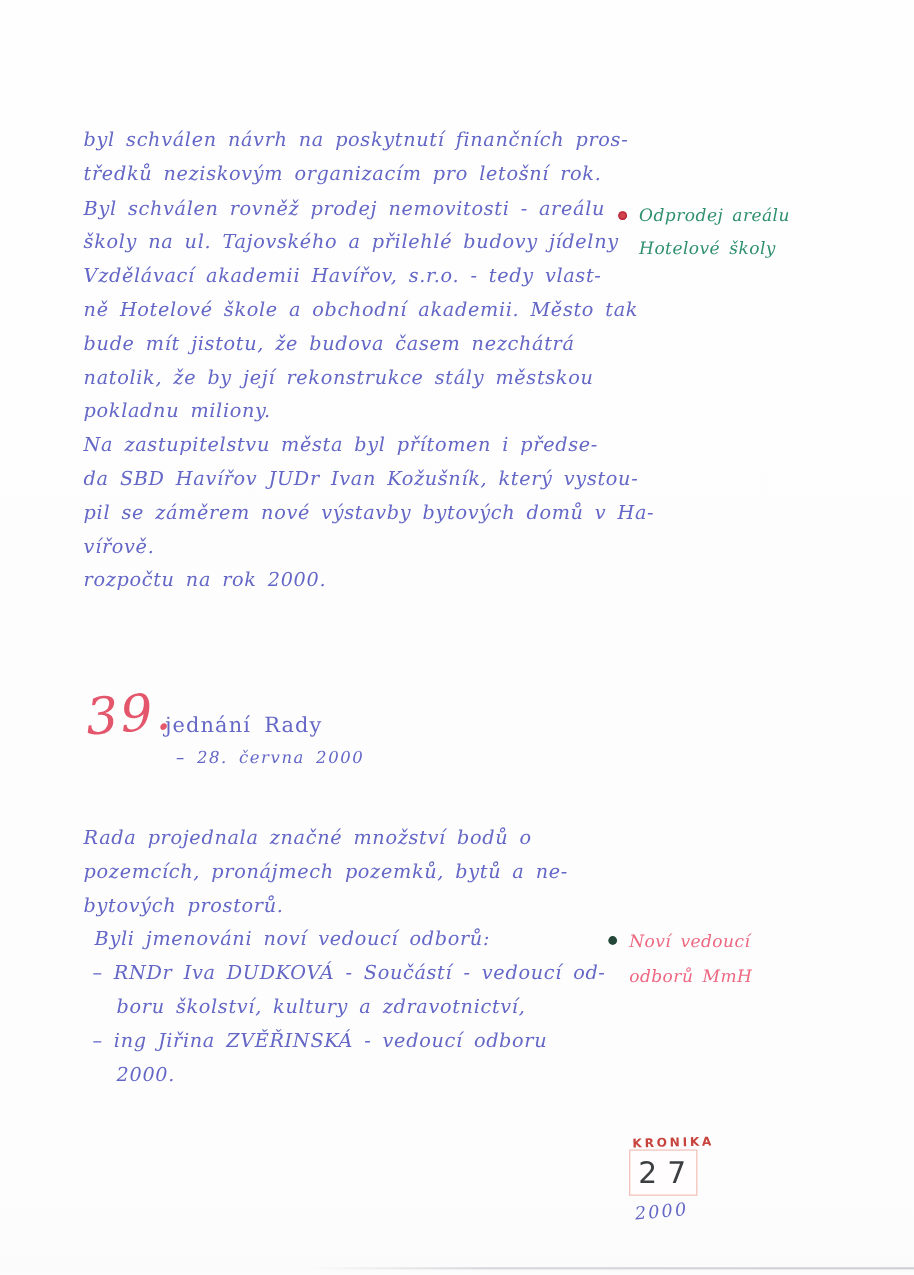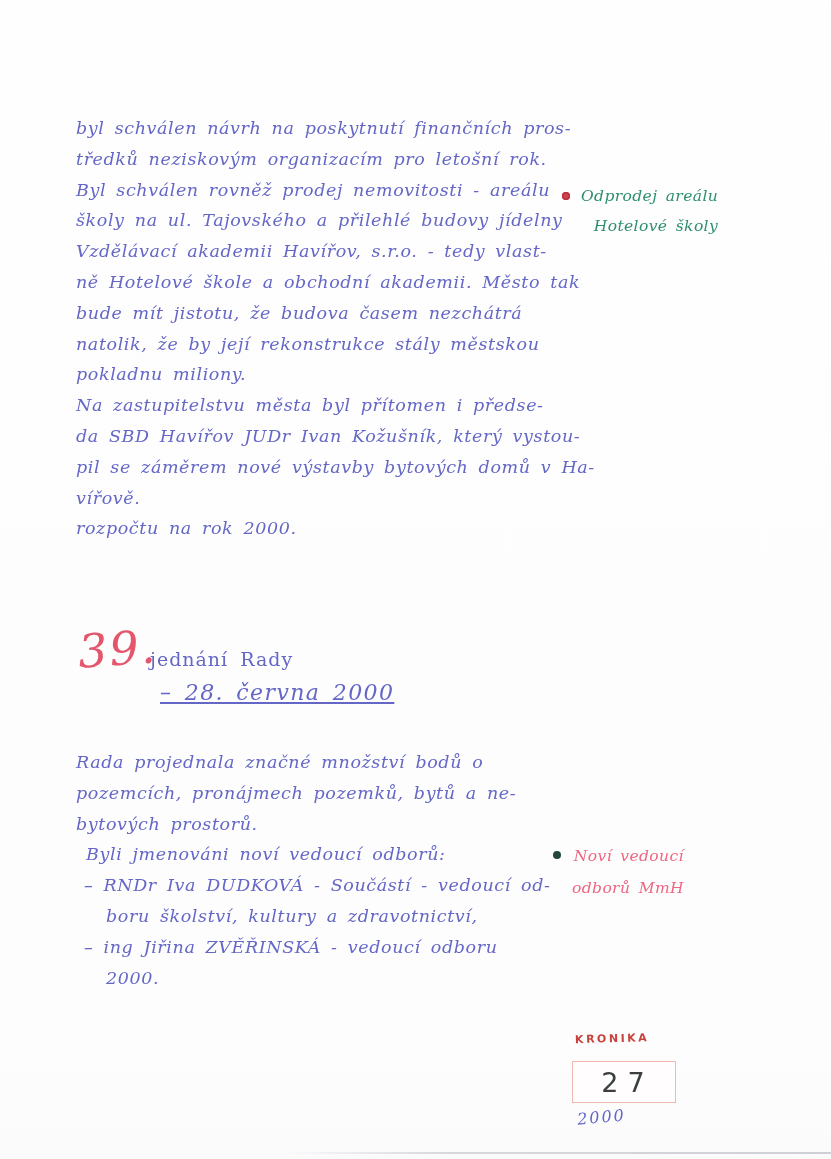--- a/index.html
+++ b/index.html
@@ -64,41 +64,39 @@
     top: 648px;
     font-size: 19px;
     color: var(--ink-blue, #6467c6);
     letter-spacing: 1px;
     word-spacing: 5px;
   }
   .heading-date {
     position: absolute;
     left: 160px;
     top: 680px;
-    font-size: 22px;
+    font-size: 15px;
     font-style: italic;
     color: var(--ink-blue, #6467c6);
     letter-spacing: 1.4px;
     word-spacing: 4px;
-    text-decoration: underline;
   }
 
   
   .margin-note {
     position: absolute;
     font-style: italic;
     font-size: 15.5px;
     letter-spacing: 0.4px;
     word-spacing: 3px;
   }
   .margin-note .note-line {
     height: 30px;
     line-height: 30px;
     white-space: nowrap;
-    text-align: right;
   }
   .margin-note .bullet {
     position: absolute;
     left: -19px;
     top: 11px;
     width: 8px;
     height: 8px;
     border-radius: 50%;
   }
   .note-green { color: var(--ink-green, #2e8f6d); }
@@ -116,22 +114,22 @@
   .stamp-label {
     font-family: "DejaVu Sans", sans-serif;
     font-size: 11px;
     font-weight: bold;
     color: var(--ink-stamp_red, #c8433c);
     letter-spacing: 2.5px;
     transform: rotate(-1.5deg);
     margin-left: 3px;
   }
   .stamp-box {
-    margin-top: 16px;
-    width: 104px;
+    margin-top: 0;
+    width: 62px;
     height: 42px;
     border: 1.5px solid #efb9ae;
     background: #fffdfd;
     display: flex;
     align-items: center;
     justify-content: center;
   }
   .stamp-number {
     font-family: "DejaVu Sans", sans-serif;
     font-size: 27px;

